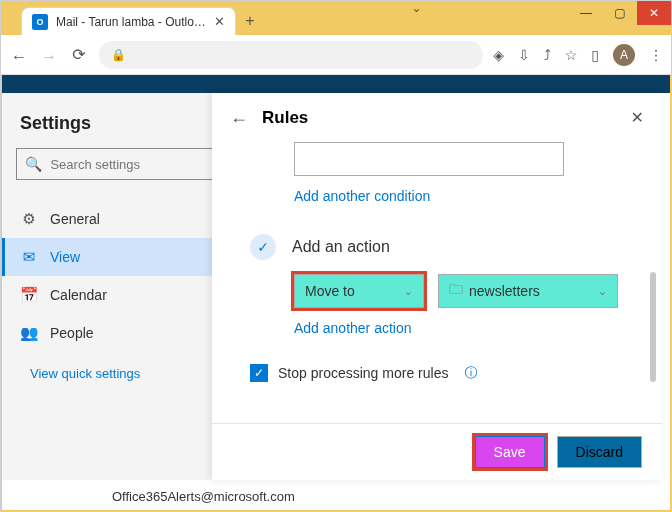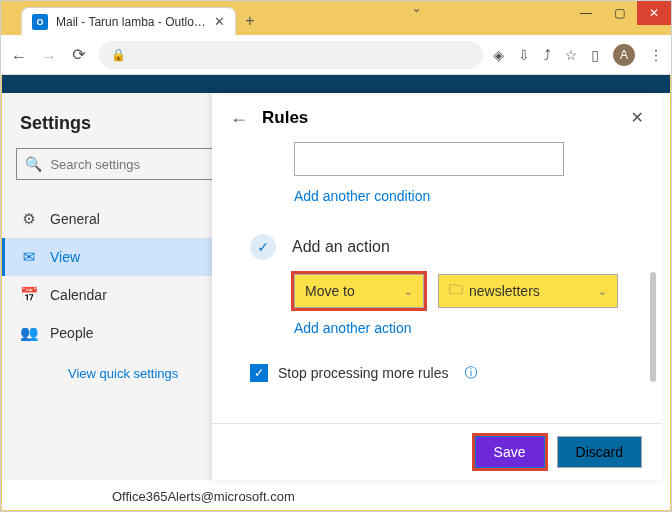--- a/index.html
+++ b/index.html
@@ -35,52 +35,52 @@
 .settings-title { padding: 20px 18px 14px; font-size: 18px; font-weight: 600; color: #222; }
 .search-wrap { padding: 0 14px 12px; }
 .search-box { border: 1px solid #888; height: 32px; display: flex; align-items: center; padding: 0 8px; gap: 8px; background:#f4f4f4;}
 .search-box .sicon { color: #0078d4; font-size: 14px; }
 .search-box input { border: none; outline: none; font-size: 13px; flex: 1; color: #c2410c; background:transparent;}
 .nav-list { margin-top: 8px; }
 .nav-item { display: flex; align-items: center; gap: 12px; padding: 10px 18px; font-size: 14px; color: #333; cursor: pointer; }
 .nav-item.active { background: #cfe4fa; color: #0078d4; border-left: 3px solid #0078d4; padding-left:15px;}
 .nav-item .nicon { width: 18px; text-align: center; color: #555; font-size:15px;}
 .nav-item.active .nicon { color: #0078d4; }
-.quick-link { padding: 14px 18px 0 66px; font-size: 13px; color: #0078d4; cursor: pointer; }
+.quick-link { padding: 14px 18px 0 28px; font-size: 13px; color: #0078d4; cursor: pointer; }
 
 .modal { position: absolute; top: 18px; left: 210px; right: 8px; bottom: 30px; background: #fff; box-shadow: -2px 0 8px rgba(0,0,0,0.1); display:flex; flex-direction:column;}
 .modal-header { display: flex; align-items: center; padding: 14px 18px; gap: 14px; }
 .modal-header .back { font-size: 18px; color: #555; cursor: pointer; }
 .modal-header .mtitle { font-size: 17px; font-weight: 600; flex: 1; }
 .modal-header .mclose { font-size: 16px; color: #555; cursor: pointer; }
 
 .modal-body { flex:1; overflow:hidden; position:relative; padding: 0 30px 0 28px;}
 .condbox { margin-left: 54px; width: 270px; height: 34px; border: 1px solid #aaa; background:#fff;}
 .linkrow { margin-left: 54px; font-size: 14px; color: #0078d4; cursor: pointer; padding: 12px 0;}
 
 .section-head { display: flex; align-items: center; gap: 16px; margin-top: 18px; }
 .checkcircle { width: 26px; height: 26px; border-radius: 50%; background: #deecf9; display: flex; align-items: center; justify-content: center; color: #0078d4; font-size: 14px; margin-left: 10px;}
 .section-head .slabel { font-size: 16px; color: #333; }
 
 .action-row { display: flex; gap: 14px; margin-left: 54px; margin-top: 14px; }
-.dropdown { border: 1px solid #aaa; height: 34px; display: flex; align-items: center; padding: 0 10px; font-size: 14px; color: #333; position:relative; background:#fde047;}
+.dropdown { border: 1px solid #aaa; height: 34px; display: flex; align-items: center; padding: 0 10px; font-size: 14px; color: #333; position:relative; background:#5eead4;}
 .dropdown .chev { margin-left: auto; color: #777; font-size: 11px; }
 .redbox { outline: 3px solid #d9432f; }
 .dd1 { width: 130px; }
 .dd2 { width: 180px; }
 .foldericon { margin-right: 6px; color:#666; font-size:14px;}
 
 .checkbox-row { display: flex; align-items: center; gap: 10px; margin-left: 10px; margin-top: 16px;}
 .cbox { width: 18px; height: 18px; background: #0078d4; display: flex; align-items: center; justify-content: center; color: #fff; font-size: 12px; }
 .cbox-label { font-size: 14px; color: #333;}
 .infoicon { color:#0078d4; font-size:13px; margin-left:6px;}
 
 .modal-footer { border-top: 1px solid #e4e4e4; padding: 12px 20px; display: flex; justify-content: flex-end; gap: 12px; }
 .btn { height: 32px; padding: 0 18px; font-size: 14px; border: 1px solid #aaa; background: #0369a1; cursor: pointer; display:flex; align-items:center;}
-.btn.primary { background: #6d28d9; color: #fff; border-color: #0078d4; }
+.btn.primary { background: #d946ef; color: #fff; border-color: #0078d4; }
 .scrollthumb { position:absolute; right: 6px; top: 130px; width: 6px; height: 110px; background: #c7c7c7; border-radius: 3px;}
 </style>
 </head>
 <body>
 
 <div class="window">
   <div class="titlebar">
     <div class="tab">
       <span class="favicon">O</span>
       <span class="title">Mail - Tarun lamba - Outlook</span>

